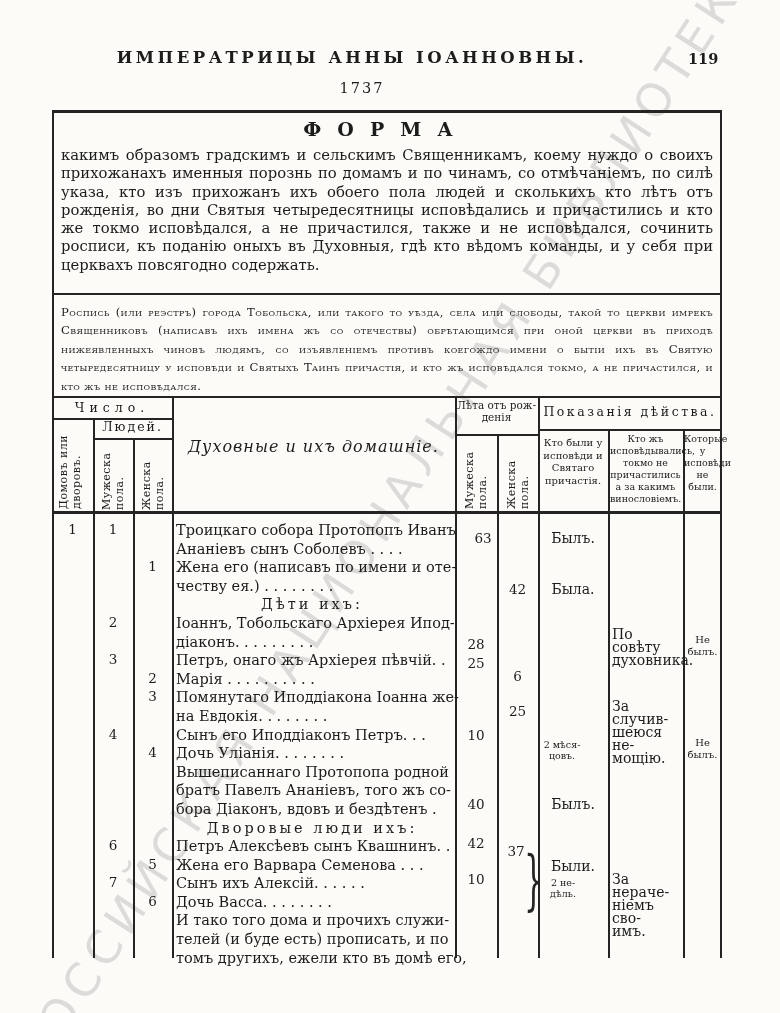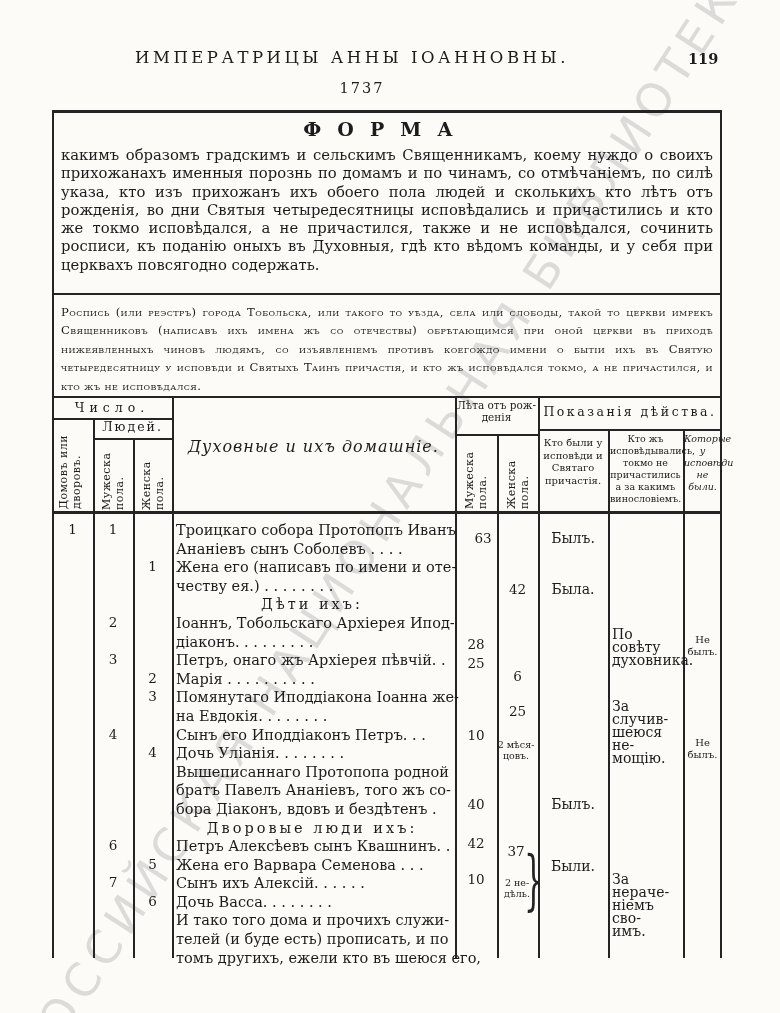--- a/index.html
+++ b/index.html
@@ -13,42 +13,42 @@
   .hline{position:absolute;background:#242424;}
   .vline{position:absolute;background:#242424;width:2px;}
   .watermark{
     position:absolute;left:50%;top:50%;
     transform:translate(-50%,-50%) rotate(-57deg);
     font-size:46px;letter-spacing:7px;white-space:nowrap;
     color:rgba(145,145,145,0.30);font-family:"DejaVu Sans", sans-serif;
     z-index:0;
   }
   .z{z-index:1;}
-  .page-header{left:52px;top:48px;width:600px;font-size:16.5px;letter-spacing:3.5px;font-weight:normal;text-align:center;}
+  .page-header{left:52px;top:48px;width:600px;font-size:16.5px;letter-spacing:3.5px;font-weight:bold;text-align:center;}
   .page-num{left:688px;top:50px;width:60px;font-size:14.5px;font-weight:bold;}
   .year{left:52px;top:80px;width:620px;font-size:14.5px;letter-spacing:2px;text-align:center;}
   .form-title{left:52px;top:118px;width:668px;text-align:center;font-size:19px;font-weight:bold;letter-spacing:16px;}
   .form-body{left:61px;top:146px;width:652px;font-size:14.8px;line-height:18.3px;text-align:justify;font-weight:500;}
   .reg-body{left:61px;top:303px;width:652px;font-size:11.6px;line-height:18.4px;text-align:justify;font-variant:small-caps;letter-spacing:0.4px;}
   .hd-chislo{left:52px;top:400px;width:120px;font-size:12.5px;letter-spacing:5px;text-align:center;}
   .hd-lyudey{left:93px;top:419px;width:79px;font-size:12.5px;letter-spacing:2px;text-align:center;}
   .hd-main{left:172px;top:437px;width:283px;font-size:16px;font-style:italic;text-align:center;letter-spacing:1px;}
   .hd-leta{left:455px;top:399px;width:83px;font-size:10.5px;line-height:12px;text-align:center;white-space:pre-line;}
   .hd-pok{left:538px;top:404px;width:184px;font-size:12.5px;letter-spacing:2.5px;text-align:center;}
   .hd-sub1{left:540px;top:437px;width:66px;font-size:10px;line-height:12.5px;text-align:center;}
   .hd-sub2{left:610px;top:433px;width:71px;font-size:9.5px;line-height:12px;text-align:center;}
-  .hd-sub3{left:684px;top:433px;width:37px;font-size:9.5px;line-height:12px;text-align:center;font-style:italic;}
+  .hd-sub3{left:684px;top:433px;width:37px;font-size:9.5px;line-height:12px;text-align:center;}
   .vlab{position:absolute;transform:rotate(-90deg);font-size:11px;line-height:13px;letter-spacing:0.5px;text-align:left;}
   .main-col{left:176px;top:521px;width:272px;font-size:14.5px;line-height:18.6px;}
   .main-col .ln{height:18.6px;white-space:nowrap;}
   .main-col .ctr{text-align:center;letter-spacing:3px;white-space:normal;}
   .main-col .sp{text-align:justify;text-align-last:justify;}
   .num{position:absolute;font-size:13.5px;text-align:center;}
   .age{position:absolute;font-size:13.5px;text-align:center;}
-  .agemini{position:absolute;font-size:9.5px;line-height:10.5px;text-align:center;white-space:pre-line;}
+  .agemini{position:absolute;font-size:9.5px;line-height:10.5px;text-align:center;white-space:pre-line;margin-left:46px;}
   .st1{position:absolute;font-size:14px;text-align:center;}
   .st2{position:absolute;font-size:14px;line-height:13px;white-space:pre-line;}
   .st3{position:absolute;font-size:10px;line-height:12px;white-space:pre-line;text-align:center;}
   .brace{position:absolute;font-size:30px;transform:scaleY(2.2);transform-origin:top center;color:#242424;}
 </style>
 </head>
 <body>
 
 <div class="sheet">
 
@@ -116,21 +116,21 @@
     <div class="ln sp">Вышеписаннаго Протопопа родной</div>
     <div class="ln sp">братъ Павелъ Ананіевъ, того жъ со-</div>
     <div class="ln">бора Діаконъ, вдовъ и бездѣтенъ   .</div>
     <div class="ln ctr">Дворовые люди ихъ:</div>
     <div class="ln">Петръ Алексѣевъ сынъ Квашнинъ.   .</div>
     <div class="ln">Жена его Варвара Семенова .   .   .</div>
     <div class="ln">Сынъ ихъ Алексій.   .   .   .   .   .</div>
     <div class="ln">Дочь Васса.   .   .   .   .   .   .   .</div>
     <div class="ln sp">И тако того дома и прочихъ служи-</div>
     <div class="ln sp">телей (и буде есть) прописать, и по</div>
-    <div class="ln">томъ другихъ, ежели кто въ шеюся его,</div>
+    <div class="ln">томъ другихъ, ежели кто въ домѣ его,</div>
   </div>
 
   <div class="num z" style="left:52px;top:521px;width:41px;">1</div>
 
   <div class="num z" style="left:93px;top:521px;width:40px;">1</div>
   <div class="num z" style="left:93px;top:614px;width:40px;">2</div>
   <div class="num z" style="left:93px;top:651px;width:40px;">3</div>
   <div class="num z" style="left:93px;top:726px;width:40px;">4</div>
   <div class="num z" style="left:93px;top:837px;width:40px;">6</div>
   <div class="num z" style="left:93px;top:874px;width:40px;">7</div>

